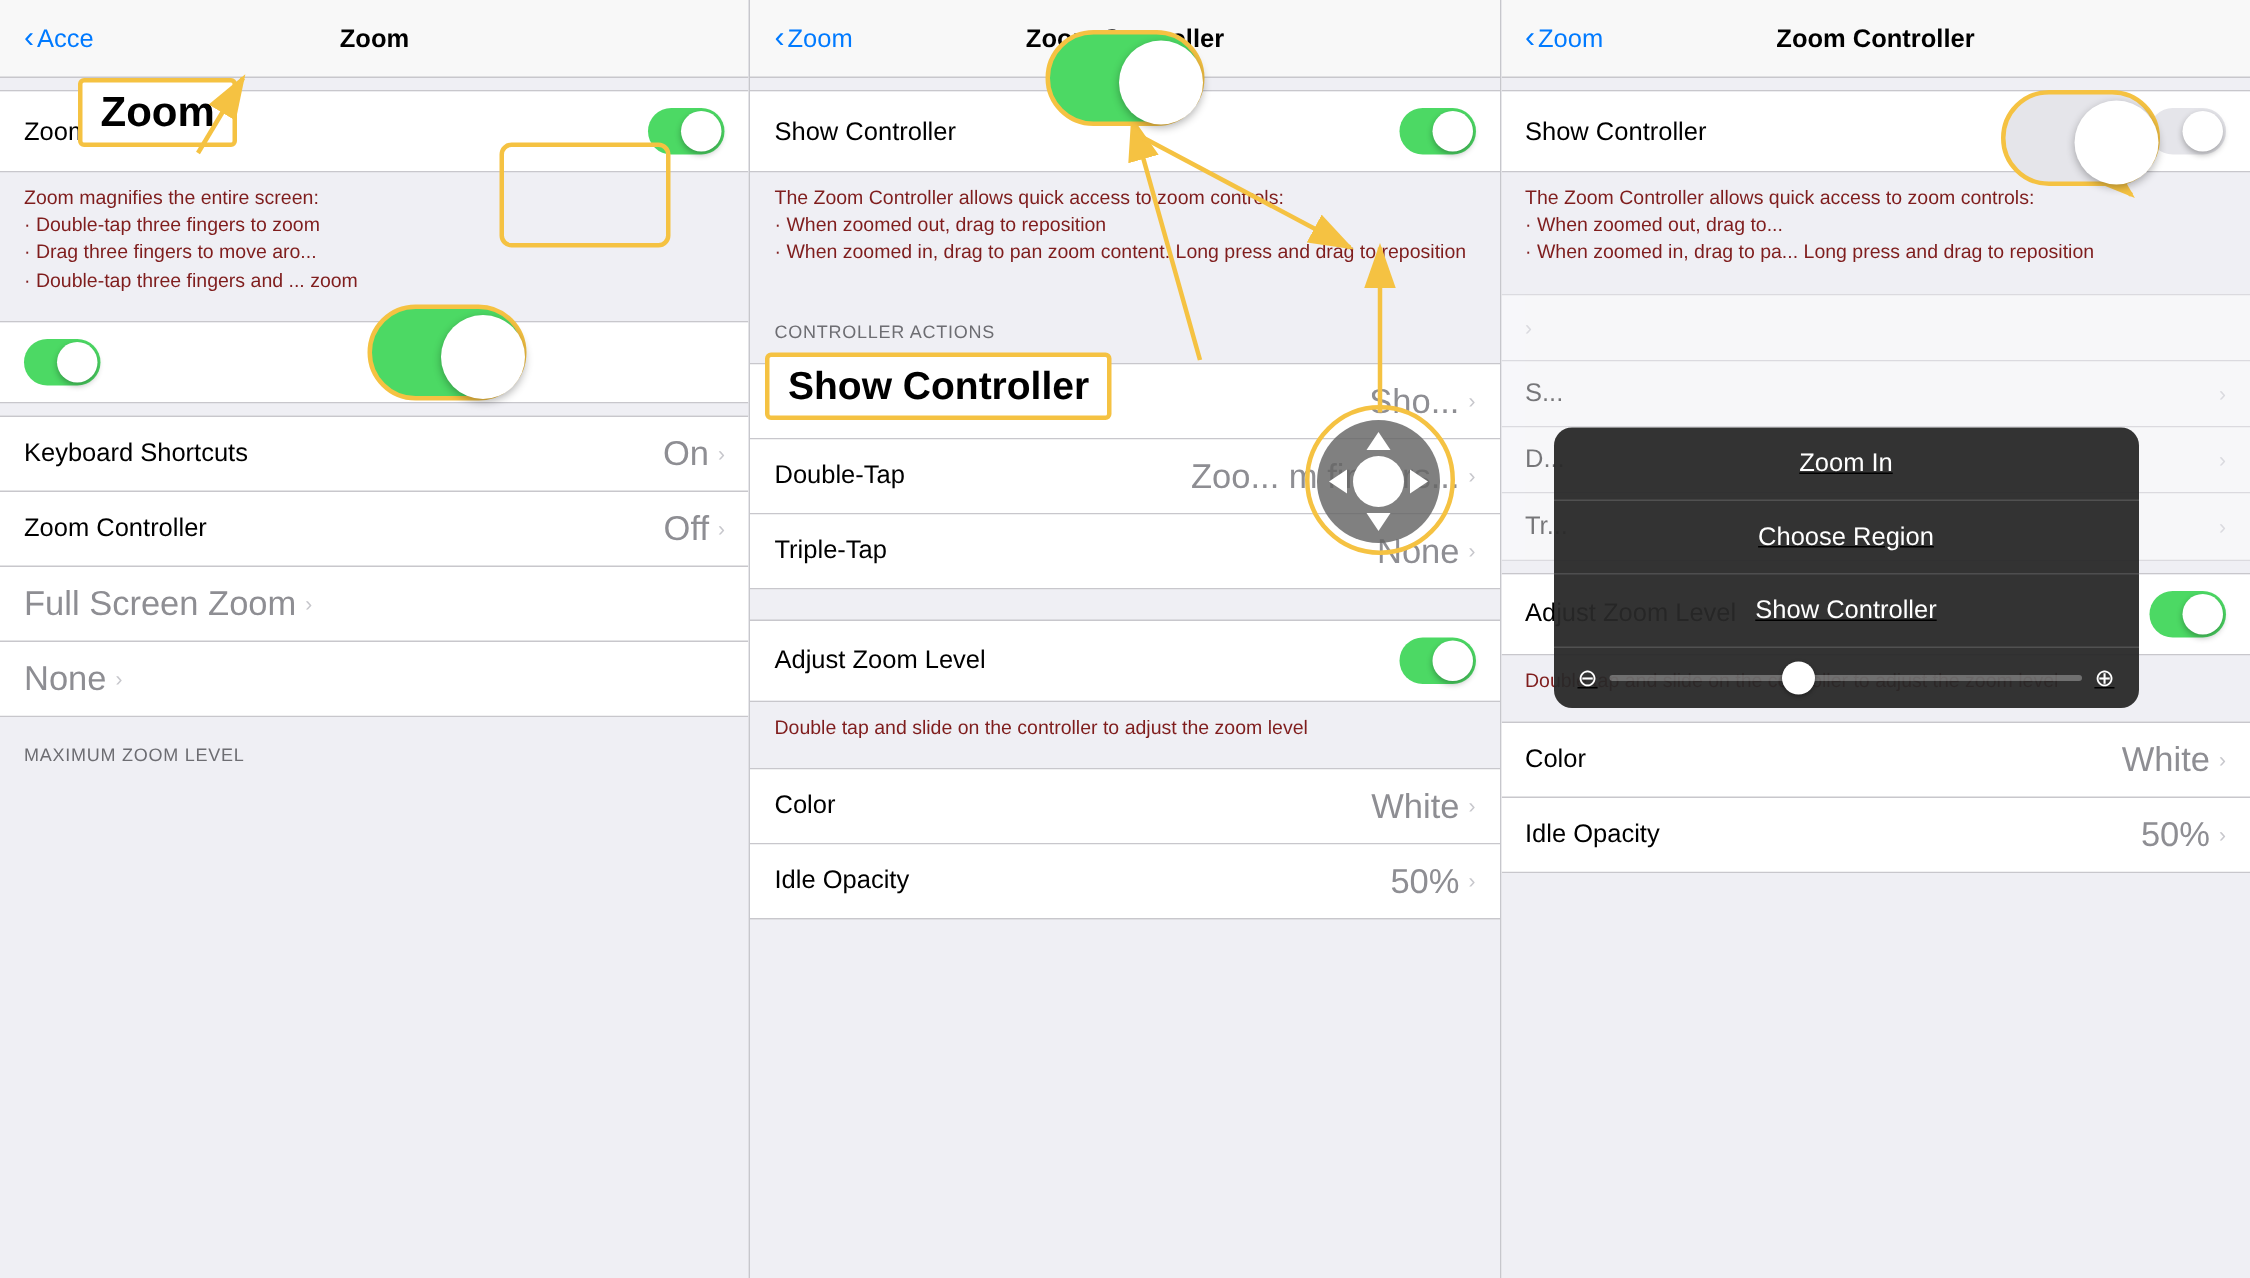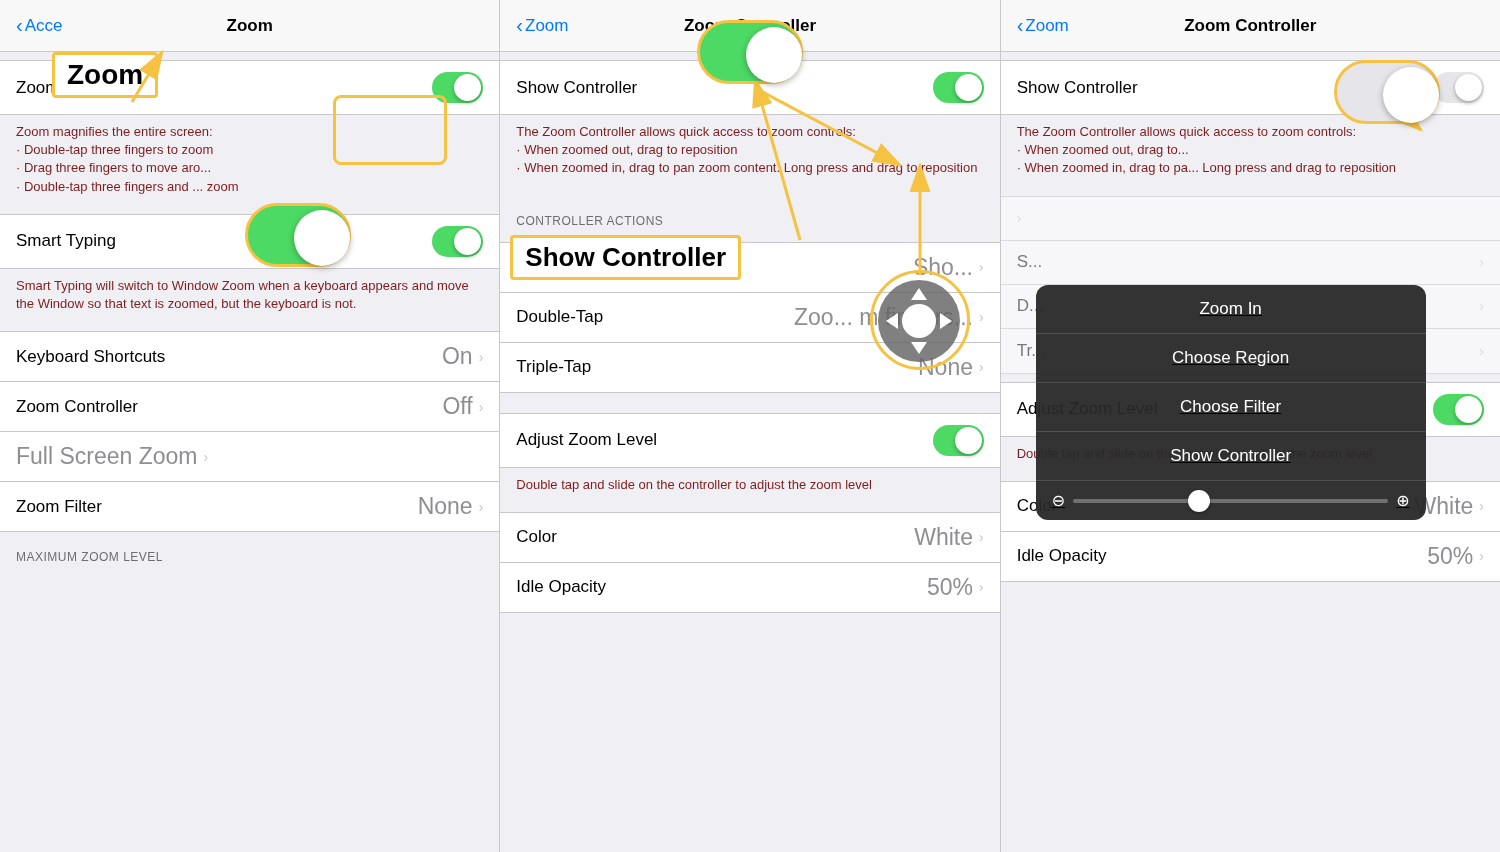--- a/index.html
+++ b/index.html
@@ -247,49 +247,44 @@
       Zoom magnifies the entire screen:<br>
       · Double-tap three fingers to zoom<br>
       · Drag three fingers to move aro...<br>
       · Double-tap three fingers and ... zoom
     </div>
 
     <div class="spacer" style="height:8px; background:#efeff4;"></div>
 
     <div class="list-group">
       <div class="list-item">
-        <span class="list-item-label">Smart Typing</span>
         <div class="toggle on">
           <div class="toggle-thumb"></div>
         </div>
       </div>
     </div>
-    <div class="description">
-      Smart Typing will switch to Window Zoom when a keyboard appears and move the Window so that text is zoomed, but the keyboard is not.
-    </div>
 
     <div class="spacer" style="height:8px; background:#efeff4;"></div>
 
     <div class="list-group">
       <div class="list-item">
         <span class="list-item-label">Keyboard Shortcuts</span>
         <span class="list-item-value">On</span>
         <span class="list-item-chevron">›</span>
       </div>
       <div class="list-item">
         <span class="list-item-label">Zoom Controller</span>
         <span class="list-item-value">Off</span>
         <span class="list-item-chevron">›</span>
       </div>
       <div class="list-item">
         <span class="list-item-value">Full Screen Zoom</span>
         <span class="list-item-chevron">›</span>
       </div>
       <div class="list-item">
-        <span class="list-item-label">Zoom Filter</span>
         <span class="list-item-value">None</span>
         <span class="list-item-chevron">›</span>
       </div>
     </div>
 
     <div class="section-header">MAXIMUM ZOOM LEVEL</div>
   </div>
 
   <div style="position:absolute; top:52px; left:52px; z-index:20; pointer-events:none;">
 
@@ -523,21 +518,20 @@
       <marker id="ah4" markerWidth="10" markerHeight="7" refX="9" refY="3.5" orient="auto">
         <polygon points="0 0, 10 3.5, 0 7" fill="#f5c242"></polygon>
       </marker>
     </defs>
     <line x1="380" y1="95" x2="420" y2="130" stroke="#f5c242" stroke-width="3" marker-end="url(#ah4)"></line>
   </svg>
 
   <div class="dropdown-menu" style="top:285px; left:35px; width:390px;">
     <div class="dropdown-item">Zoom In</div>
     <div class="dropdown-item">Choose Region</div>
-    <div class="dropdown-item">Choose Filter</div>
     <div class="dropdown-item">Show Controller</div>
 
     <div class="dropdown-slider">
       <span class="slider-icon" style="font-size:16px;">⊖</span>
       <div class="slider-track">
         <div class="slider-thumb"></div>
       </div>
       <span class="slider-icon" style="font-size:16px;">⊕</span>
     </div>
   </div>

